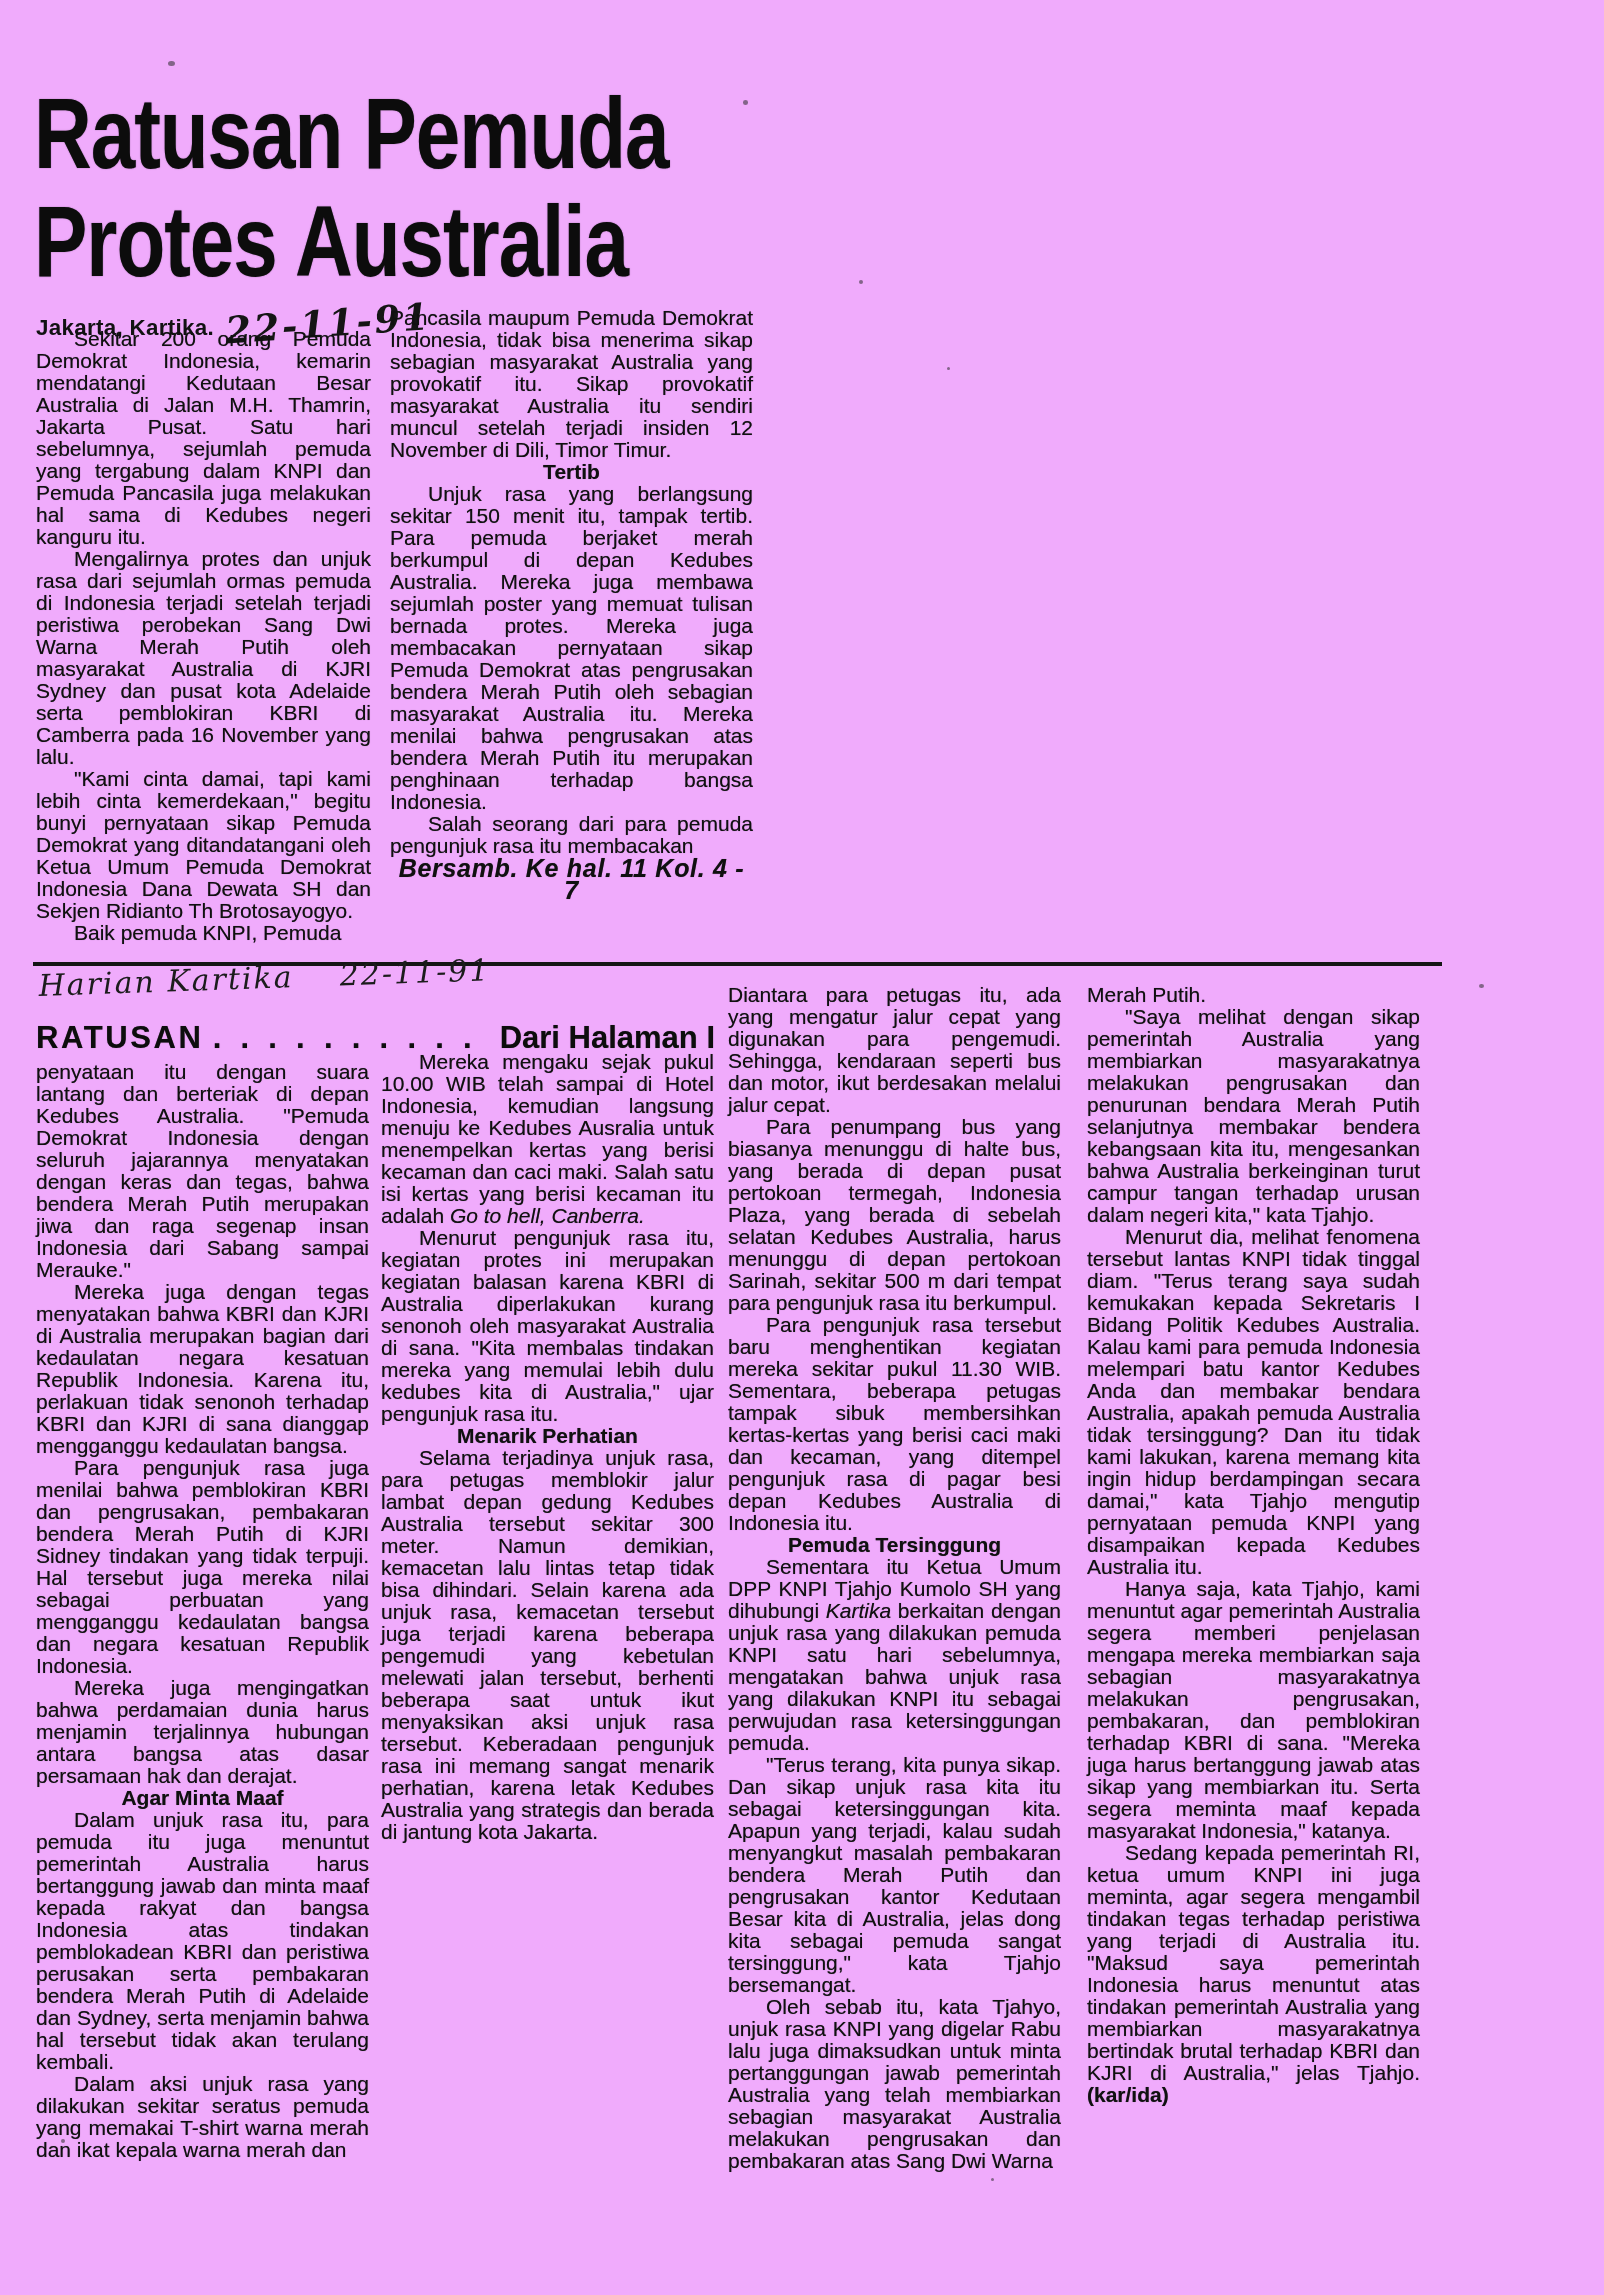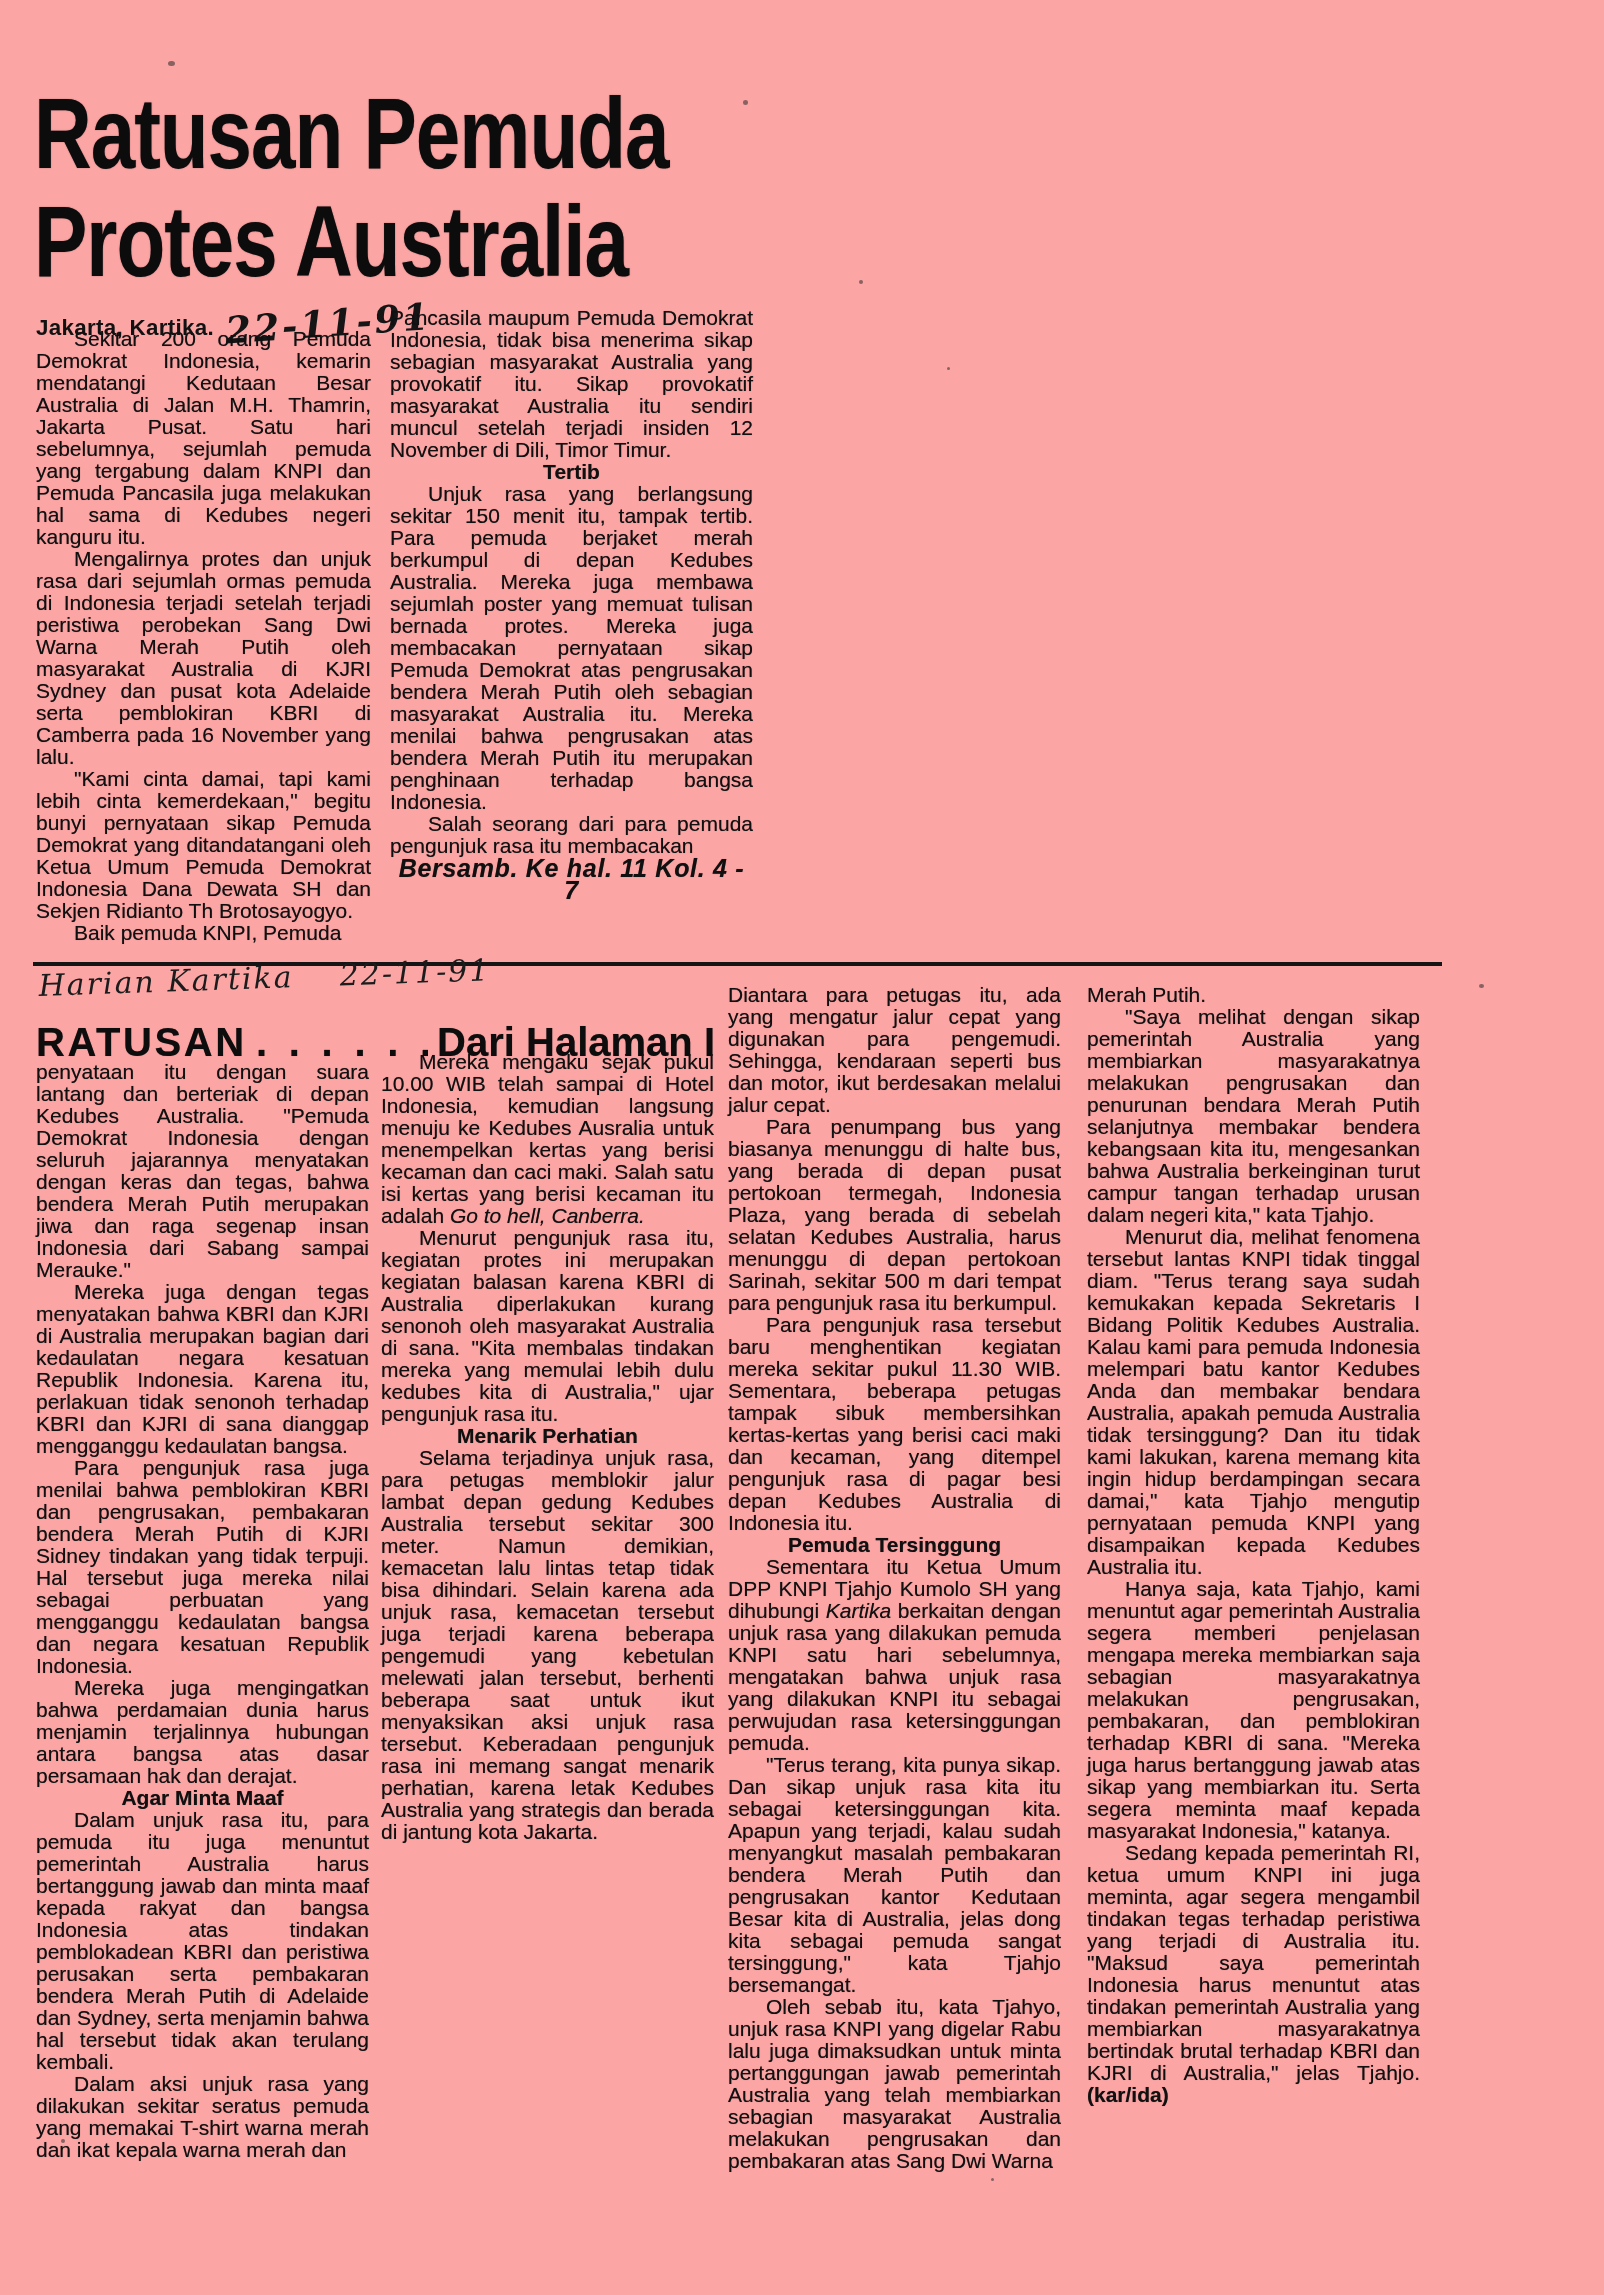--- a/index.html
+++ b/index.html
@@ -1,18 +1,18 @@
 <!DOCTYPE html>
 <html style="font-size:10.6px"><head>
 <meta charset="utf-8">
 <style>
   html,body{margin:0;padding:0;background:#e8e8e6;}
   .page{
     position:relative;width:1604px;height:2295px;margin:0 auto;
-    background:#fca5a5;color:#121212;overflow:hidden;
+    background:#f0abfc;color:#121212;overflow:hidden;
     font-family:"Liberation Sans",sans-serif;
   }
   
   .hl{
     position:absolute;left:34px;font-weight:bold;white-space:nowrap;
     font-size:100px;line-height:1;letter-spacing:-1.3px;color:#0c0c0c;
     transform:scaleX(0.80);transform-origin:left top;
     text-shadow:0 0 1.3px rgba(10,10,10,.5);
   }
   .hl.l1{top:83px}
@@ -45,21 +45,21 @@
   }
   
   .rule{position:absolute;left:33px;top:962px;width:1409px;height:4px;background:#151515;}
   .hand-note{
     position:absolute;left:38px;top:968px;white-space:pre;
     font-family:"DejaVu Serif",serif;font-style:italic;font-size:30px;
     letter-spacing:2px;color:#1c1c1c;transform:rotate(-2deg);transform-origin:left top;
   }
   .jump-head{
     position:absolute;left:36px;top:1020px;width:679px;
-    display:flex;align-items:baseline;font-weight:bold;font-size:40px;color:#0d0d0d;
+    display:flex;align-items:baseline;font-weight:bold;font-size:31px;color:#0d0d0d;
     text-shadow:0 0 0.7px rgba(10,10,10,.5);
   }
   .jump-head .jh-left{letter-spacing:2.6px;}
   .jump-head .jh-dots{flex:1;overflow:hidden;white-space:nowrap;letter-spacing:5.3px;margin:0 9.2px;}
   .jump-head .jh-right{white-space:nowrap;}
   .it{font-style:italic;}
   .sig{font-weight:bold;}
   
   .spk{position:absolute;border-radius:50%;background:#2a2a2a;opacity:.55;}
 </style>

